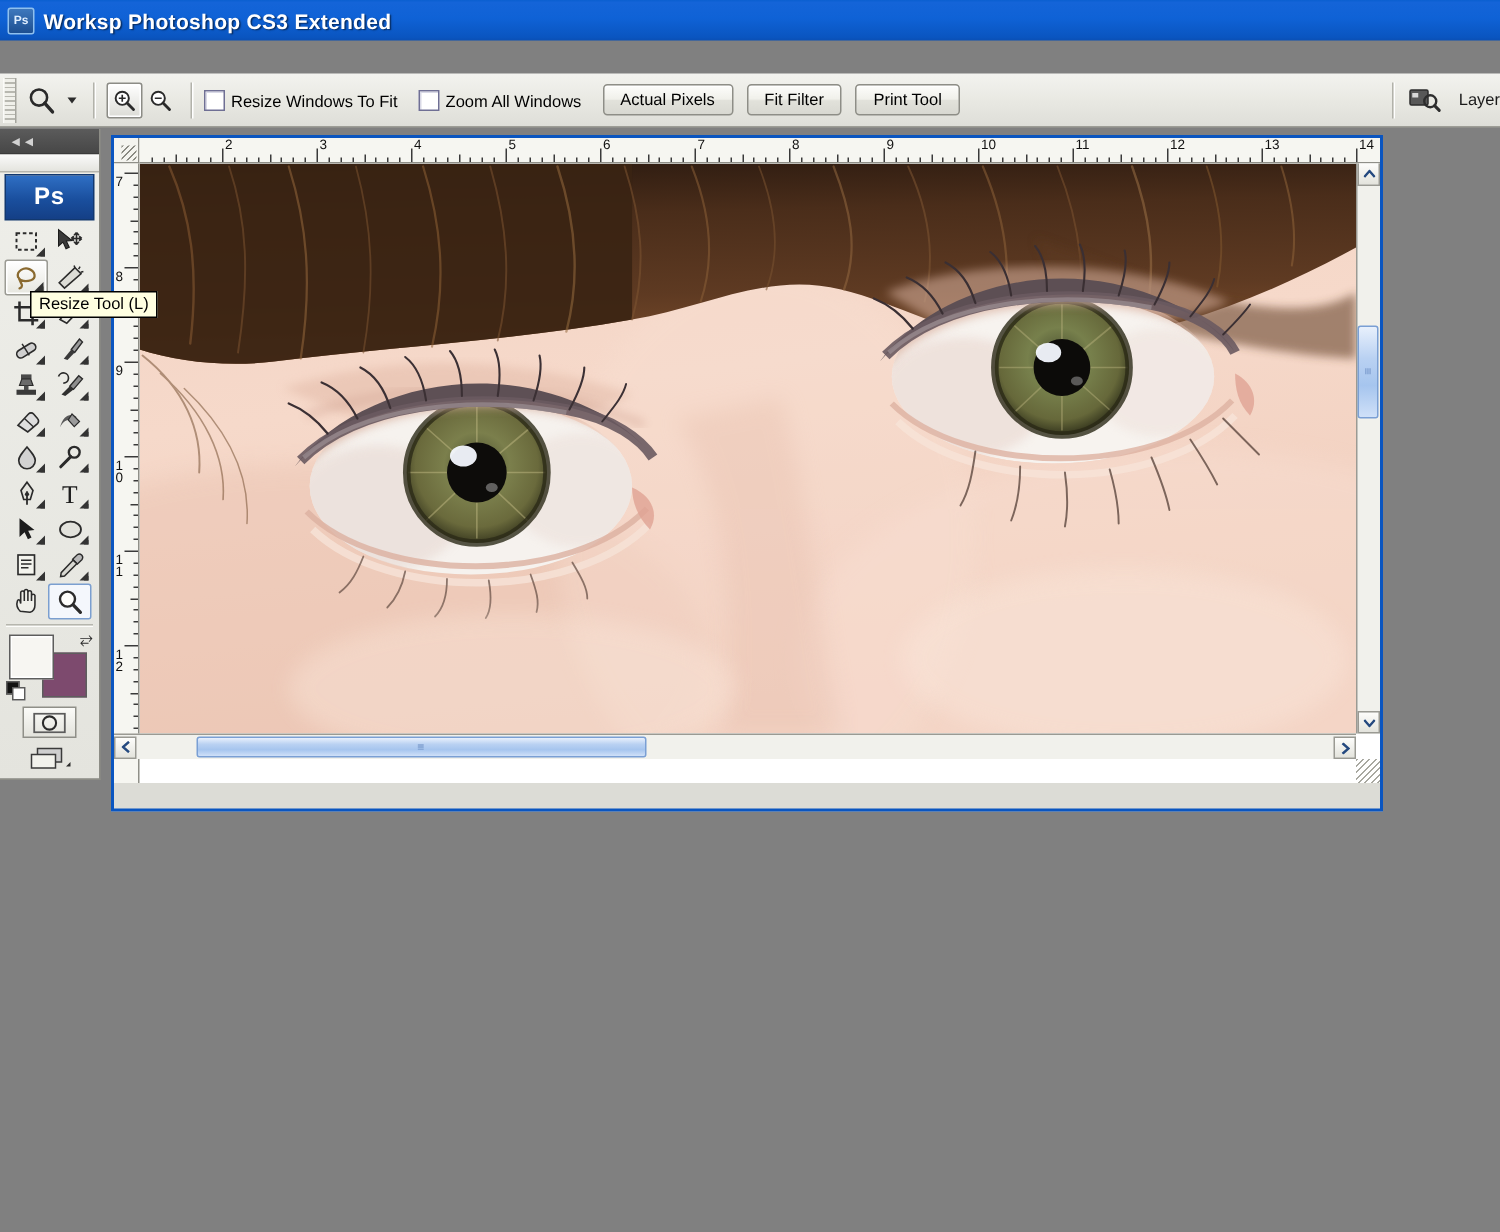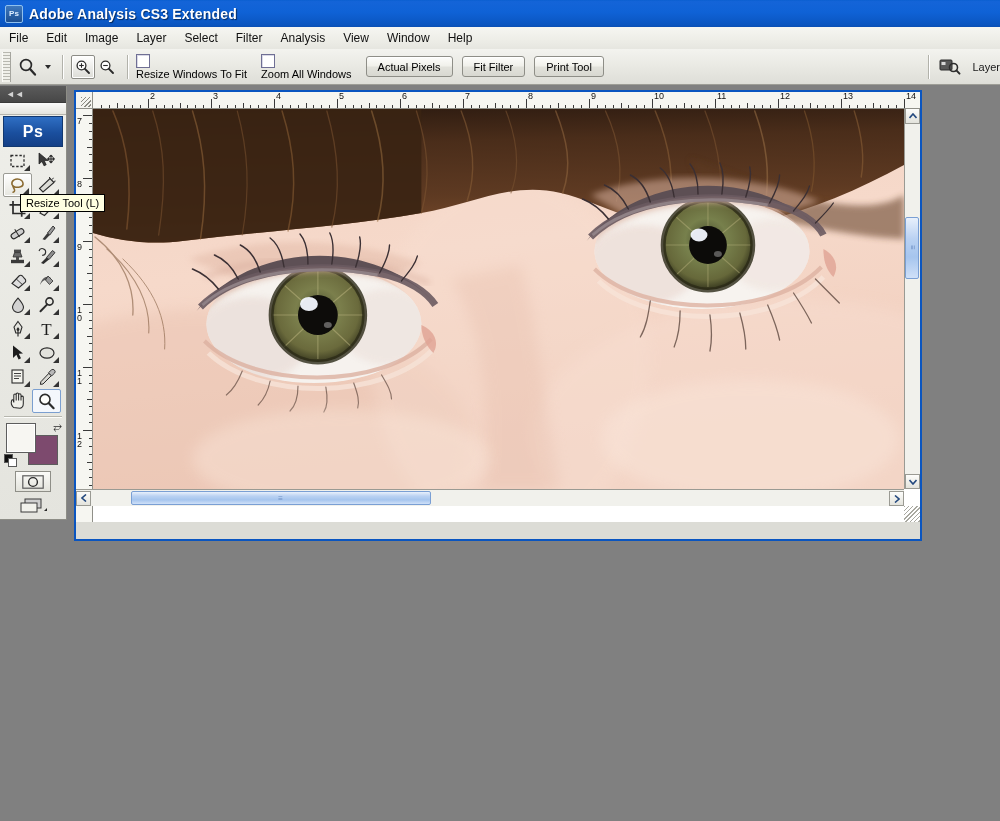--- a/index.html
+++ b/index.html
@@ -56,21 +56,21 @@
   .optsep{width:1px;height:24px;background:#b2b2aa;margin:0 8px;box-shadow:1px 0 0 #ffffff;}
   .toolpreview{width:26px;height:24px;display:flex;align-items:center;justify-content:center;}
   .caretbtn{width:13px;height:22px;display:flex;align-items:center;justify-content:center;}
   .caret{width:0;height:0;border-left:3.5px solid transparent;border-right:3.5px solid transparent;border-top:4px solid #2b2b2b;}
   .zbtn{
     width:22px;height:22px;display:flex;align-items:center;justify-content:center;
     border:1px solid transparent;border-radius:2px;
   }
   .zbtn.sel{border-color:#8c8c86;background:linear-gradient(180deg,#ffffff,#dcdcd6);
     box-shadow:inset 0 0 0 1px #fff;}
-  .chkwrap{display:flex;align-items:flex-start;margin-right:14px;flex-direction:column;}
+  .chkwrap{display:flex;align-items:flex-end;margin-right:14px;}
   .chkbox{
     width:12px;height:12px;border:1px solid #6f6f94;background:#fff;
     box-shadow:inset 1px 1px 0 #d9d9e6;margin-right:4px;flex:none;
   }
   .chklabel{font-size:11px;color:#000;}
   .pushbtn{
     height:19px;padding:0 11px;margin-right:9px;
     display:flex;align-items:center;justify-content:center;
     background:linear-gradient(180deg,#fdfdfb 0%,#f0f0ea 48%,#e2e2db 52%,#d8d8d1 100%);
     border:1px solid #8e8e87;border-radius:3px;font-size:11px;color:#000;
@@ -219,35 +219,23 @@
 
   svg{display:block;}
 </style>
 </head>
 <body>
 
 <div id="app">
 
   <div class="titlebar">
     <div class="appicon">Ps</div>
-    <div class="apptitle">Adobe Analysis CS3 Extended</div>
+    <div class="apptitle">Worksp Photoshop CS3 Extended</div>
   </div>
 
-  <div class="menubar">
-    <div class="menuitem">File</div>
-    <div class="menuitem">Edit</div>
-    <div class="menuitem">Image</div>
-    <div class="menuitem">Layer</div>
-    <div class="menuitem">Select</div>
-    <div class="menuitem">Filter</div>
-    <div class="menuitem">Analysis</div>
-    <div class="menuitem">View</div>
-    <div class="menuitem">Window</div>
-    <div class="menuitem">Help</div>
-  </div>
 
   <div class="optionsbar">
     <div class="grip"></div>
 
     <div class="toolpreview">
       <svg width="22" height="22" viewBox="0 0 22 22">
         <circle cx="9" cy="9" r="5.4" fill="none" stroke="#2a2a2a" stroke-width="1.7"></circle>
         <line x1="12.8" y1="12.8" x2="18" y2="18.6" stroke="#2a2a2a" stroke-width="2.3" stroke-linecap="round"></line>
       </svg>
     </div>

